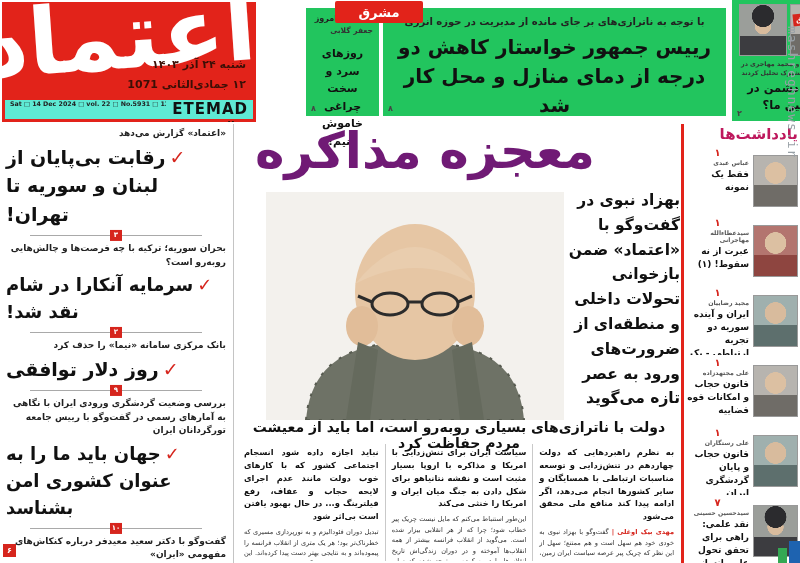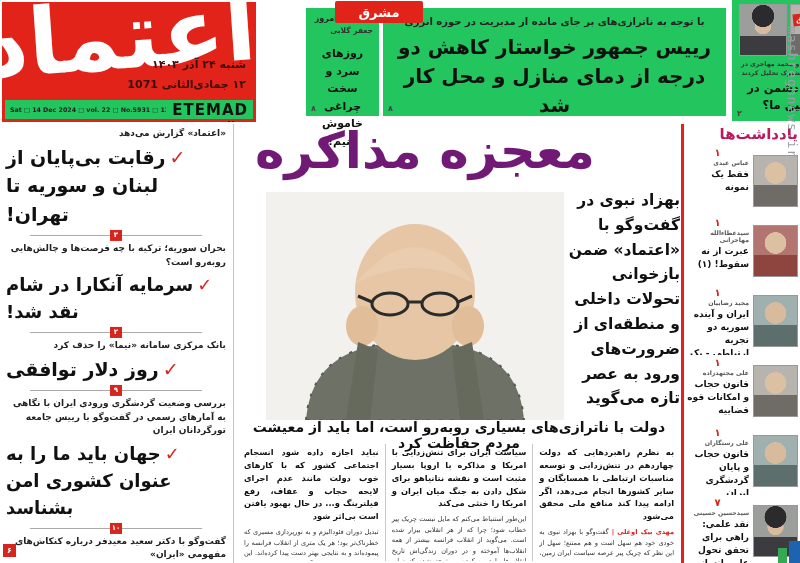--- a/index.html
+++ b/index.html
@@ -5,21 +5,21 @@
   * { margin:0; padding:0; box-sizing:border-box; }
   html,body { background:#e9e9e9; }
   body { font-family:"DejaVu Sans", sans-serif; }
   .page { position:relative; width:800px; height:563px; background:#fff; overflow:hidden; direction:rtl; margin:0 auto; }
 
   
   .masthead { position:absolute; left:2px; top:2px; width:254px; height:120px; background:#e2231a; overflow:hidden; }
   .m-logo { position:absolute; left:-6px; top:-16px; width:260px; color:#fff; font-size:92px; font-weight:900; transform:rotate(-4deg); line-height:1.1; z-index:1; }
   .m-dates { position:absolute; right:10px; top:5px; z-index:2; text-align:right; color:#3c0f06; font-size:11px; font-weight:bold; line-height:1.85;margin-top:48px; }
   .m-dates span { display:block; }
-  .m-strip { position:absolute; left:3px; right:3px; bottom:3px; height:19px; background:#22c55e; display:flex; align-items:center; padding:0 5px; gap:6px; z-index:3; }
+  .m-strip { position:absolute; left:3px; right:3px; bottom:3px; height:19px; background:#5eead4; display:flex; align-items:flex-start; padding:0 5px; gap:6px; z-index:3; }
   .m-etemad { font-weight:900; font-size:15px; letter-spacing:1px; color:#111; direction:ltr; }
   .m-info { flex:1; direction:ltr; text-align:center; font-size:6.3px; color:#222; font-weight:bold; white-space:nowrap; overflow:hidden; }
 
   
   .graybox { position:absolute; background:#22c55e;margin-left:46px; }
   .note-box { left:260px; top:8px; width:73px; height:108px; padding:6px 6px 4px; }
   .nb-label { font-size:8px; font-weight:bold; color:#222; text-align:right; }
   .nb-author { font-size:7.5px; font-weight:bold; color:#333; margin-top:3px; text-align:right; }
   .nb-title { font-size:11px; font-weight:900; color:#111; margin-top:10px; text-align:center; line-height:1.6; }
   .pagenum { position:absolute; left:5px; bottom:3px; font-size:8px; color:#444; font-weight:bold; }

